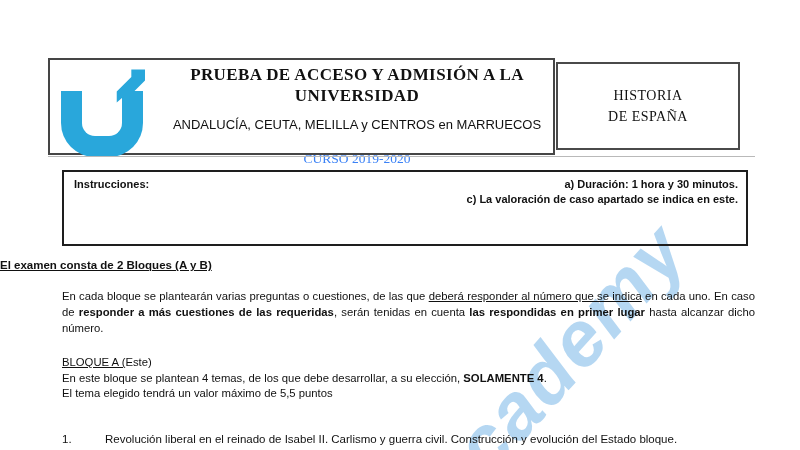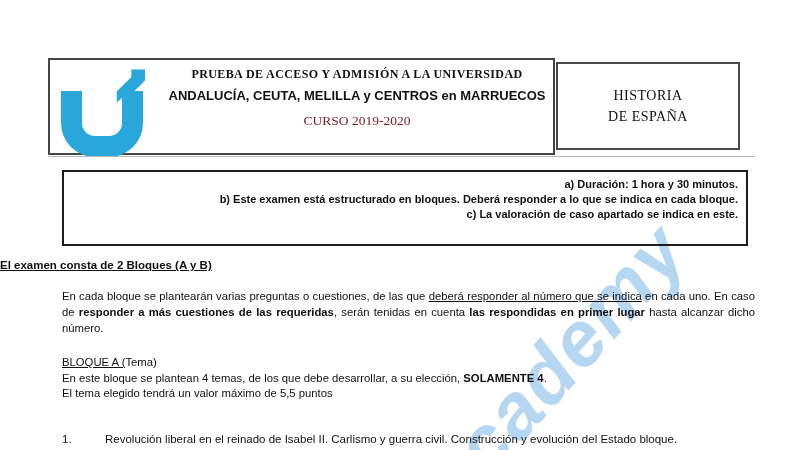--- a/index.html
+++ b/index.html
@@ -51,37 +51,37 @@
   }
   .logo-arrow { position:absolute; left:55px; top:4px; }
 
   .header-center {
     position:absolute; left:107px; top:4px; width:400px;
     text-align:center;
   }
   .exam-title {
     font-family:"Liberation Serif", serif;
     font-weight:bold;
-    font-size:12px;
+    font-size:17px;
     line-height:21px;
     letter-spacing:0.4px;
     color:#111;
   }
   .region-line {
-    margin-top:3px;
-    font-weight:bold;
+    margin-top:11px;
+    font-weight:normal;
     font-size:13px;
     line-height:16px;
     color:#111;
   }
   .course-line {
-    margin-top:9px;
+    margin-top:18px;
     font-family:"Liberation Serif", serif;
     font-size:13.5px;
-    color:#7f1d1d;
+    color:#3b82f6;
   }
 
   .subject-box {
     position:absolute; left:556px; top:62px;
     width:184px; height:88px;
     border:2px solid #4a4a4a;
     box-sizing:border-box;
     display:flex; flex-direction:column;
     justify-content:center; align-items:center;
     font-family:"Liberation Serif", serif;
@@ -177,33 +177,33 @@
   </div>
 
   <div class="subject-box">
     <div>HISTORIA</div>
     <div>DE ESPAÑA</div>
   </div>
 
   <div class="header-divider"></div>
 
   <div class="instructions-box">
+    <div class="instructions-label">Instrucciones:</div>
     <div class="instructions-list">
       <div class="instruction-item">a) Duración: 1 hora y 30 minutos.</div>
-      <div class="instruction-item">b) Este examen está estructurado en bloques. Deberá responder a lo que se indica en cada bloque.</div>
       <div class="instruction-item">c) La valoración de caso apartado se indica en este.</div>
     </div>
   </div>
 
   <div class="exam-structure-heading">El examen consta de 2 Bloques (A y B)</div>
 
   <div class="exam-note-paragraph"><span>En cada bloque se plantearán varias preguntas o cuestiones, de las que </span><span class="u">deberá responder al número que se indica</span><span> en cada uno. En caso de </span><span class="b">responder a más cuestiones de las requeridas</span><span>, serán tenidas en cuenta </span><span class="b">las respondidas en primer lugar</span><span> hasta alcanzar dicho número.</span></div>
 
   <div class="bloque-a">
-    <div><span class="u">BLOQUE A (</span><span>Tema)</span></div>
+    <div><span class="u">BLOQUE A (</span><span>Este)</span></div>
     <div><span>En este bloque se plantean 4 temas, de los que debe desarrollar, a su elección, </span><span class="b">SOLAMENTE 4</span><span>.</span></div>
     <div>El tema elegido tendrá un valor máximo de 5,5 puntos</div>
   </div>
 
   <div class="topic-item">
     <div class="topic-number">1.</div>
     <div class="topic-text">Revolución liberal en el reinado de Isabel II. Carlismo y guerra civil. Construcción y evolución del Estado bloque.</div>
   </div>
 
 </div>

